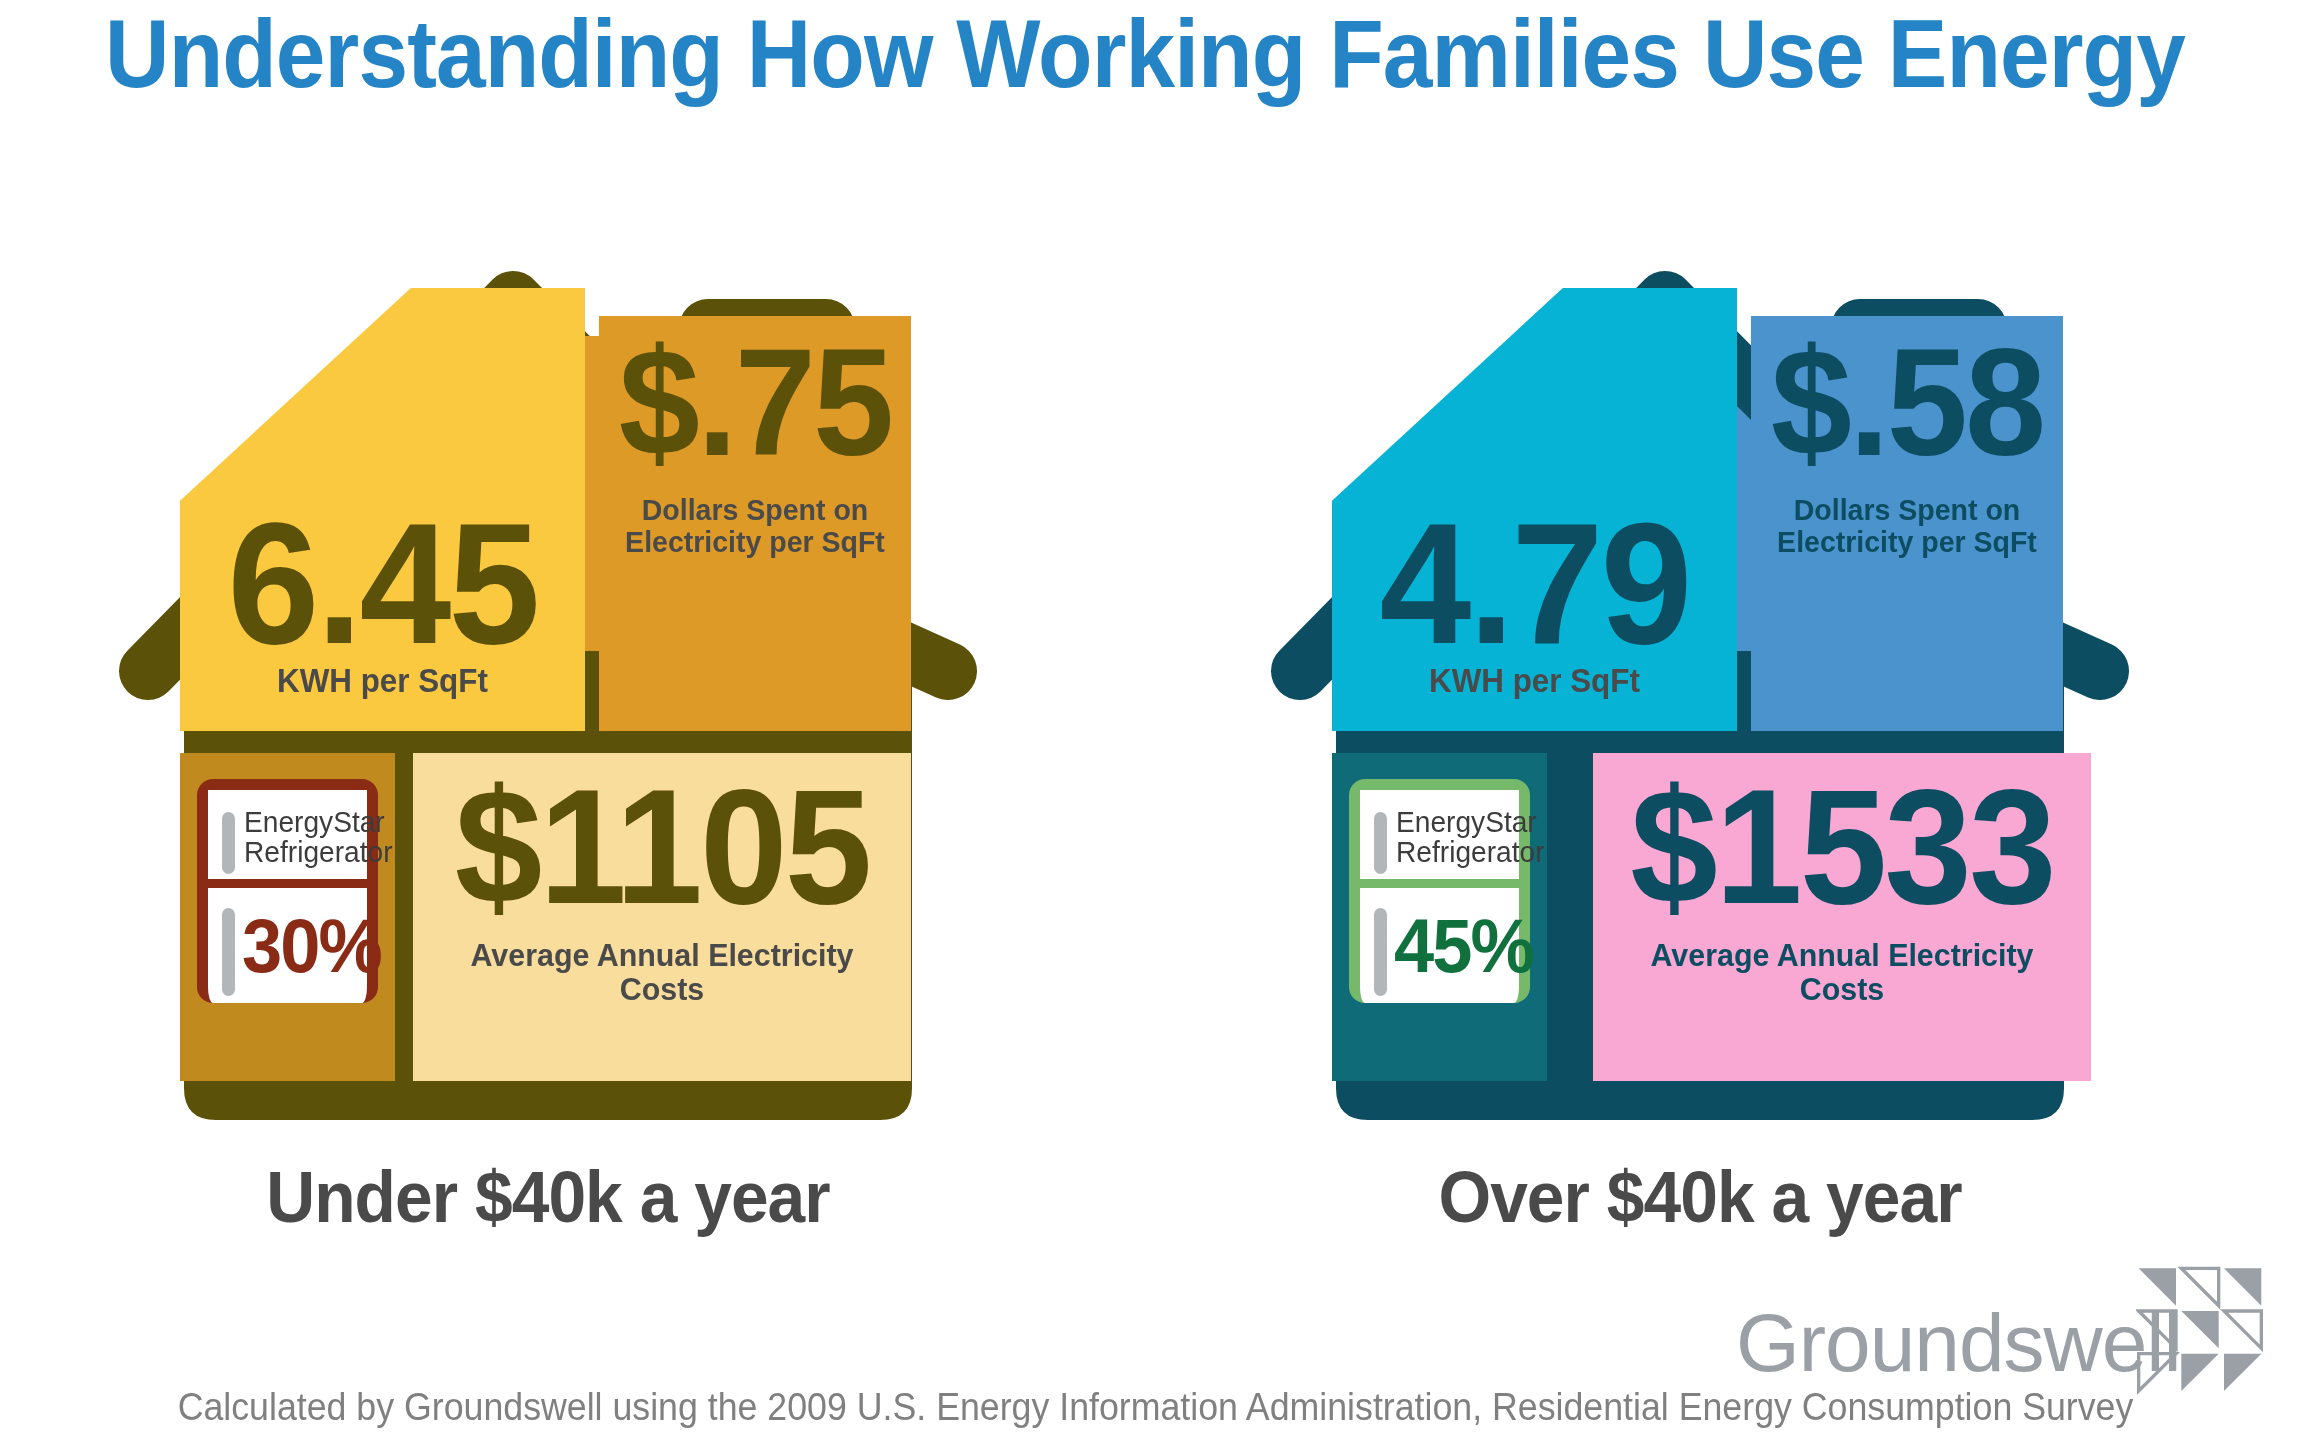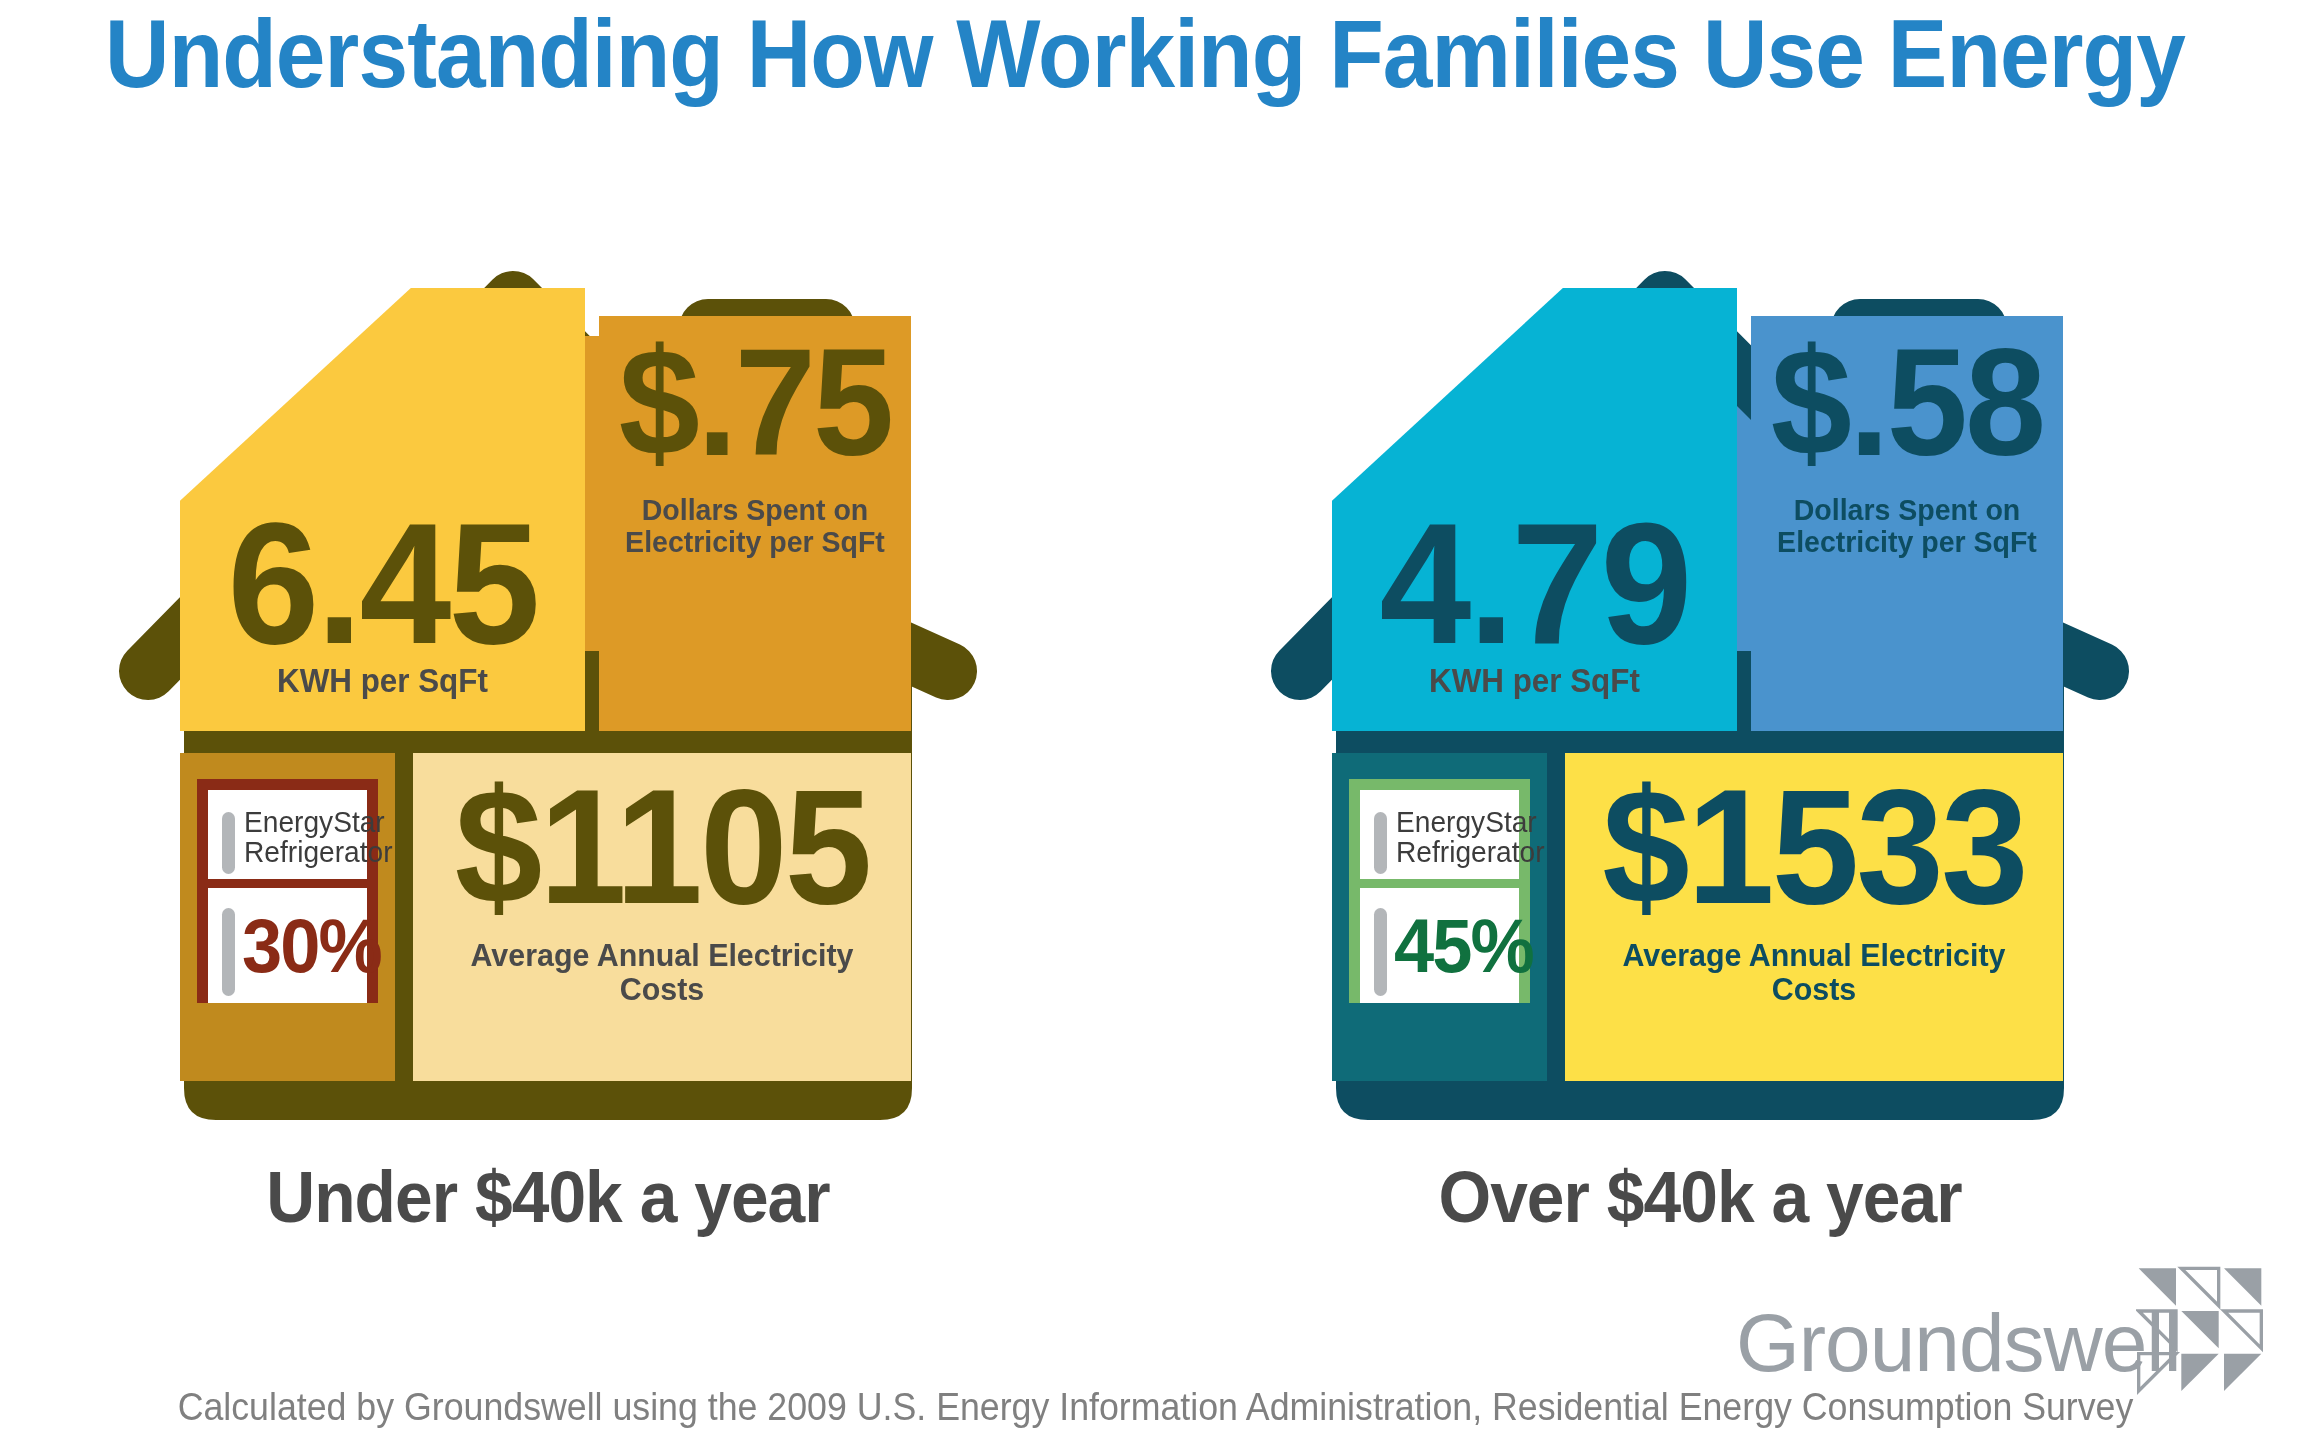--- a/index.html
+++ b/index.html
@@ -130,20 +130,21 @@
     position: absolute;
     left: 17px;
     top: 26px;
     width: 181px;
     height: 224px;
     box-sizing: border-box;
     border-style: solid;
     border-width: 11px;
     border-bottom: none;
     background: #ffffff;
+    border-radius: 16px;
   }
   .fridge-top {
     position: absolute;
     left: 0; top: 0;
     width: 100%;
     height: 98px;
     box-sizing: border-box;
     border-bottom-style: solid;
     border-bottom-width: 9px;
     background: #ffffff;
@@ -347,21 +348,21 @@
         <div class="fridge-top" style="border-bottom-color:#77b96a;">
           <div class="fridge-handle top"></div>
           <div class="fridge-label" style="white-space:pre-line;">EnergyStar
 Refrigerator</div>
         </div>
         <div class="fridge-handle bottom"></div>
         <div class="fridge-pct" style="color:#10713f;">45%</div>
       </div>
     </div>
 
-    <div class="panel p-annual" style="background:#fde047;">
+    <div class="panel p-annual" style="background:#f9a8d4;margin-left:28px;">
       <div class="bignum" style="color:#0d4d61;">$1533</div>
       <div class="caption" style="color:#0d4d61;">Average Annual Electricity Costs</div>
     </div>
 
   </div>
 </div>
 
 <div class="house-caption" id="caption-right">Over $40k a year</div>
 
 <div id="logo">

